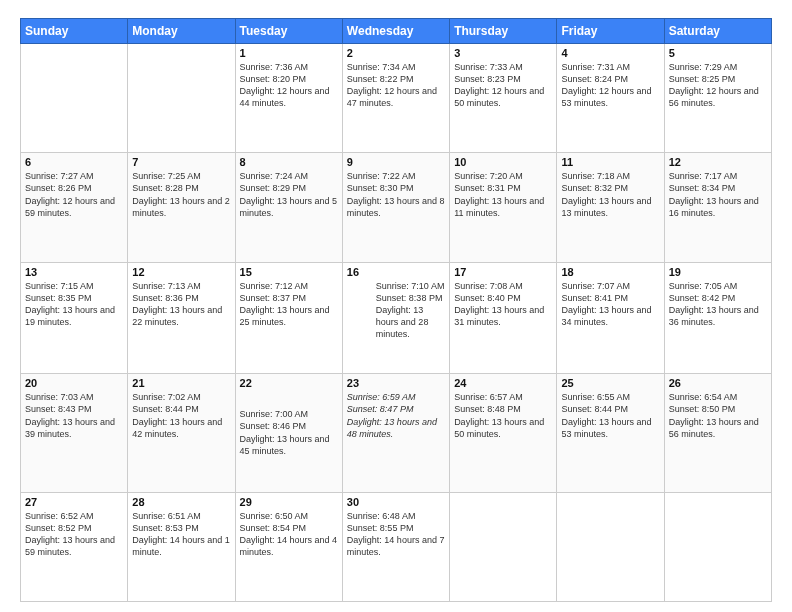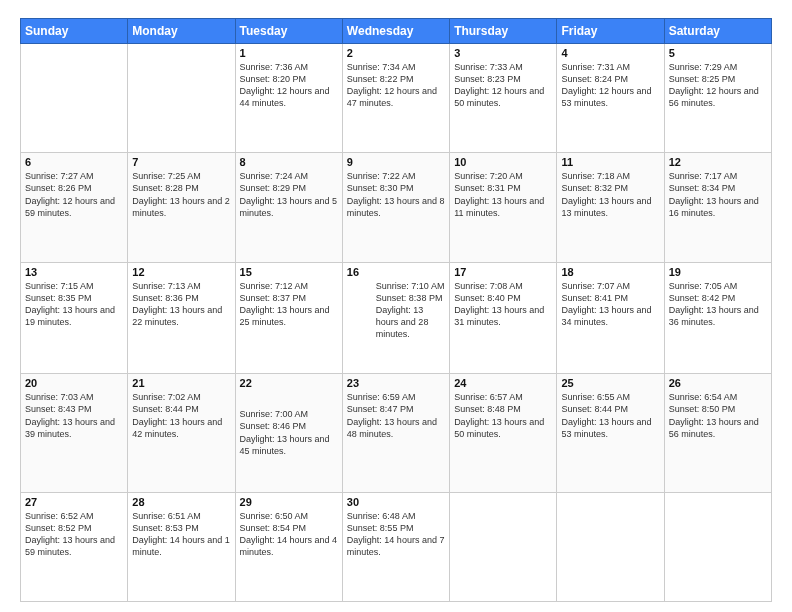--- a/index.html
+++ b/index.html
@@ -245,21 +245,21 @@
 Daylight: 13 hours and 42 minutes.</div>
           </td>
           <td>
             <div class="day-num">22</div>
             <div class="day-info" style="white-space: pre-line; margin-top: 19px;">Sunrise: 7:00 AM
 Sunset: 8:46 PM
 Daylight: 13 hours and 45 minutes.</div>
           </td>
           <td>
             <div class="day-num">23</div>
-            <div class="day-info" style="white-space: pre-line;">Sunrise: 6:59 AM
+            <div class="day-info" style="white-space: pre-line; font-style: italic;">Sunrise: 6:59 AM
 Sunset: 8:47 PM
 Daylight: 13 hours and 48 minutes.</div>
           </td>
           <td>
             <div class="day-num">24</div>
             <div class="day-info" style="white-space: pre-line;">Sunrise: 6:57 AM
 Sunset: 8:48 PM
 Daylight: 13 hours and 50 minutes.</div>
           </td>
           <td>

